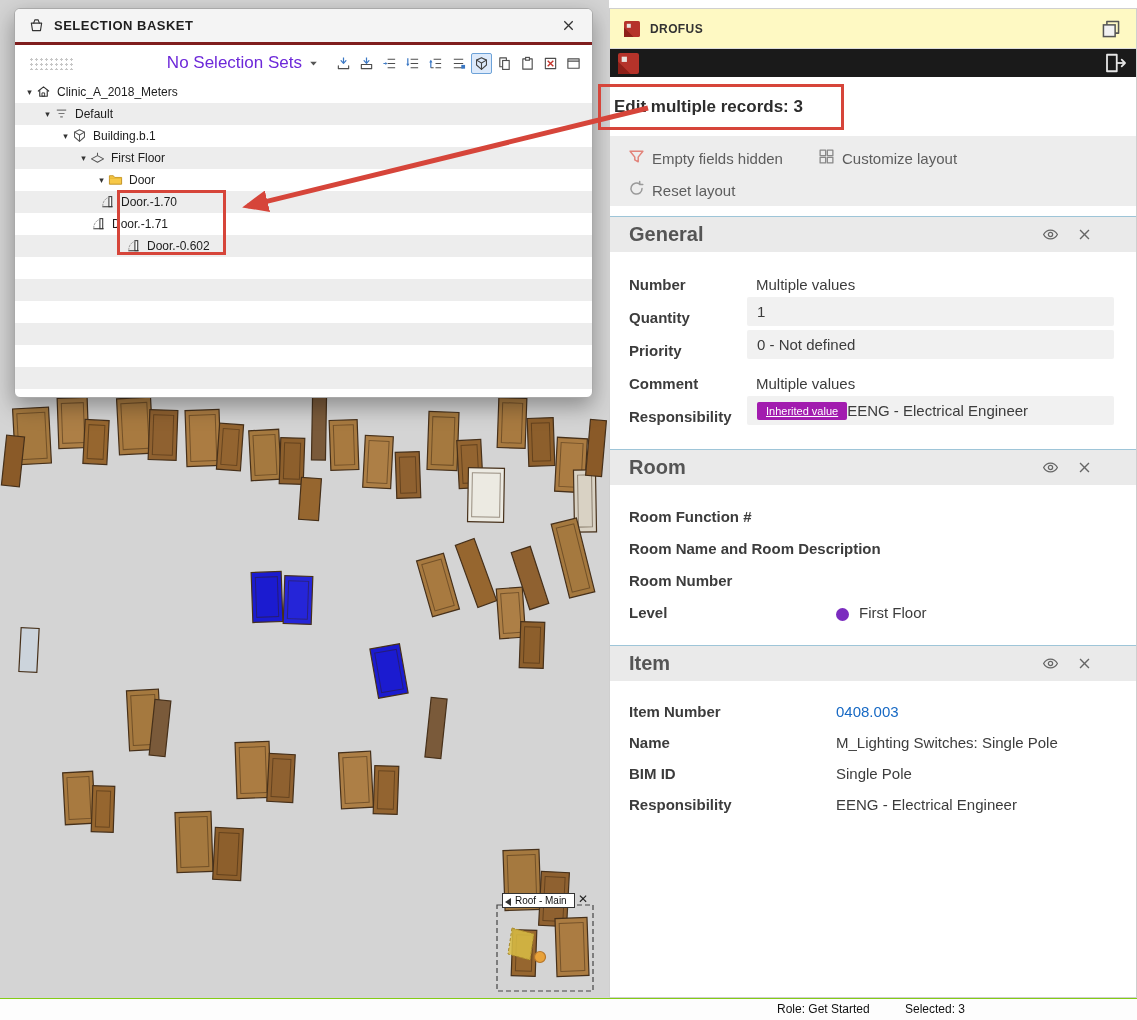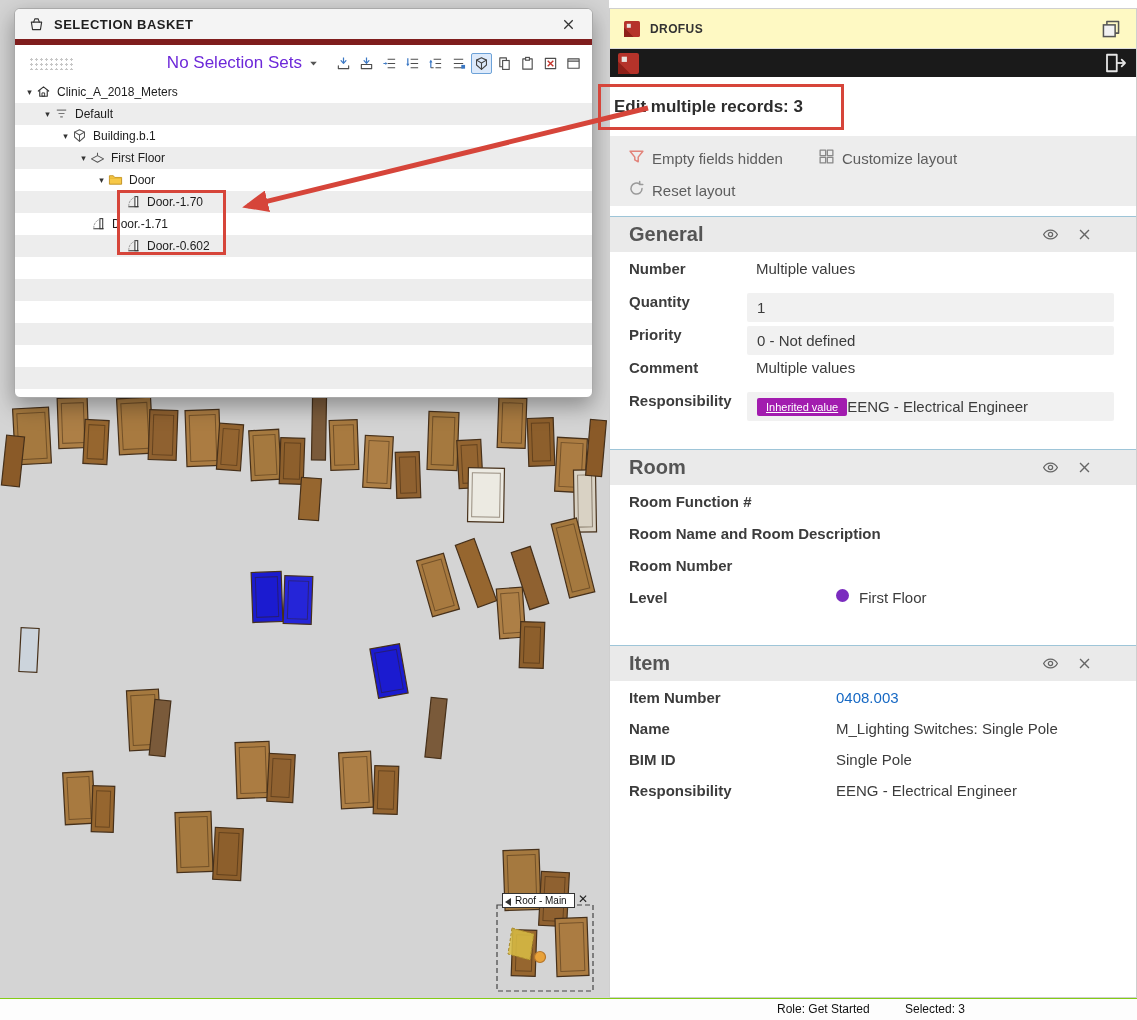--- a/index.html
+++ b/index.html
@@ -19,21 +19,21 @@
     border-top: 4px solid transparent; border-bottom: 4px solid transparent; border-right: 6px solid #333;
   }
   .roof-close { position: absolute; left: 578px; top: 892px; font-size: 12px; color: #222; z-index: 3; }
   
   .basket {
     position: absolute; left: 14px; top: 8px; width: 579px; height: 390px; background: #fff;
     border: 1px solid #a9a9a9; border-radius: 6px; box-shadow: 0 8px 22px rgba(0,0,0,.35);
     overflow: hidden; z-index: 10;
   }
   .b-titlebar {
-    height: 36px; background: #f4f4f4; border-bottom: 6px solid #7f1d1d;
+    height: 36px; background: #f4f4f4; border-bottom: 3px solid #7f1d1d;
     display: flex; align-items: center; padding: 0 14px; gap: 10px;
   }
   .b-title { font-size: 13px; font-weight: 600; letter-spacing: .5px; color: #1f1f1f; }
   .b-close { margin-left: auto; width: 20px; height: 20px; display: grid; place-items: center; }
   .b-toolbar { height: 36px; display: flex; align-items: center; padding: 0 8px; background: #fff; }
   .grip {
     width: 44px; height: 13px; margin-left: 6px;
     background-image: radial-gradient(#c6c6c6 1px, transparent 1.3px); background-size: 5px 5px;
   }
   .nss { margin-left: auto; display: flex; align-items: center; gap: 4px; }
@@ -76,21 +76,21 @@
   #sections { position: absolute; top: 207px; left: 0; right: 0; }
   .dsec { margin-bottom: 10px; }
   .dsec-h {
     height: 36px; background: #eaeaea; border-top: 1px solid #9ec5d8;
     display: flex; align-items: center; padding: 0 40px 0 19px;
   }
   .dsec-t { flex: 1; font-size: 20px; font-weight: bold; color: #555; }
   .hic { width: 24px; height: 22px; display: grid; place-items: center; margin-left: 10px; }
   .hic svg { width: 17px; height: 17px; }
   .dsec-b { padding: 8px 22px 14px 19px; }
-  .frow { min-height: 33px; display: flex; align-items: flex-start; }
+  .frow { min-height: 33px; display: flex; align-items: flex-end; }
   .room .frow { min-height: 32px; }
   .item .frow { min-height: 31px; }
   .flabel { width: 127px; flex-shrink: 0; font-size: 15px; font-weight: bold; color: #3c3c3c; }
   .room .flabel, .item .flabel { width: 207px; }
   .room .flabel { width: auto; min-width: 207px; }
   .fval { font-size: 15px; color: #3c3c3c; }
   .fval.link { color: #1769c4; }
   .finput {
     flex: 1; margin-left: -9px; height: 29px; background: #f1f1f1; border-radius: 2px;
     display: flex; align-items: center; padding: 0 10px; font-size: 15px; color: #4f4f4f;
@@ -455,21 +455,21 @@
       <div class="trow" style="padding-left: 80px;">
         <span class="tri">▾</span>
         <span class="ticon">
           <svg viewBox="0 0 16 16">
             <path d="M1.5 13V4h4.2l1.4 1.8h7.4V13z" fill="#f7c948" stroke="#c09122" stroke-width="1"></path>
             <path d="M1.5 6.6h13" stroke="#e3b42f" stroke-width="1"></path>
           </svg>
         </span>
         <span class="tlabel">Door</span>
       </div>
-      <div class="trow alt" style="padding-left: 98px;">
+      <div class="trow alt" style="padding-left: 72px;">
         <span class="tri"></span>
         <span class="ticon">
           <svg viewBox="0 0 16 16">
             <path d="M2.5 13.5h11" stroke="#333" stroke-width="1.1"></path>
             <rect x="9.5" y="2.8" width="3" height="10.7" fill="#fff" stroke="#333" stroke-width="1.1"></rect>
             <path d="M3 13A9.3 9.3 0 0 1 9.5 3.5" fill="none" stroke-linecap="round" stroke-linejoin="round" stroke="#999" stroke-width="1" stroke-dasharray="2 1.6"></path>
           </svg>
         </span>
         <span class="tlabel">Door.-1.70</span>
       </div>

